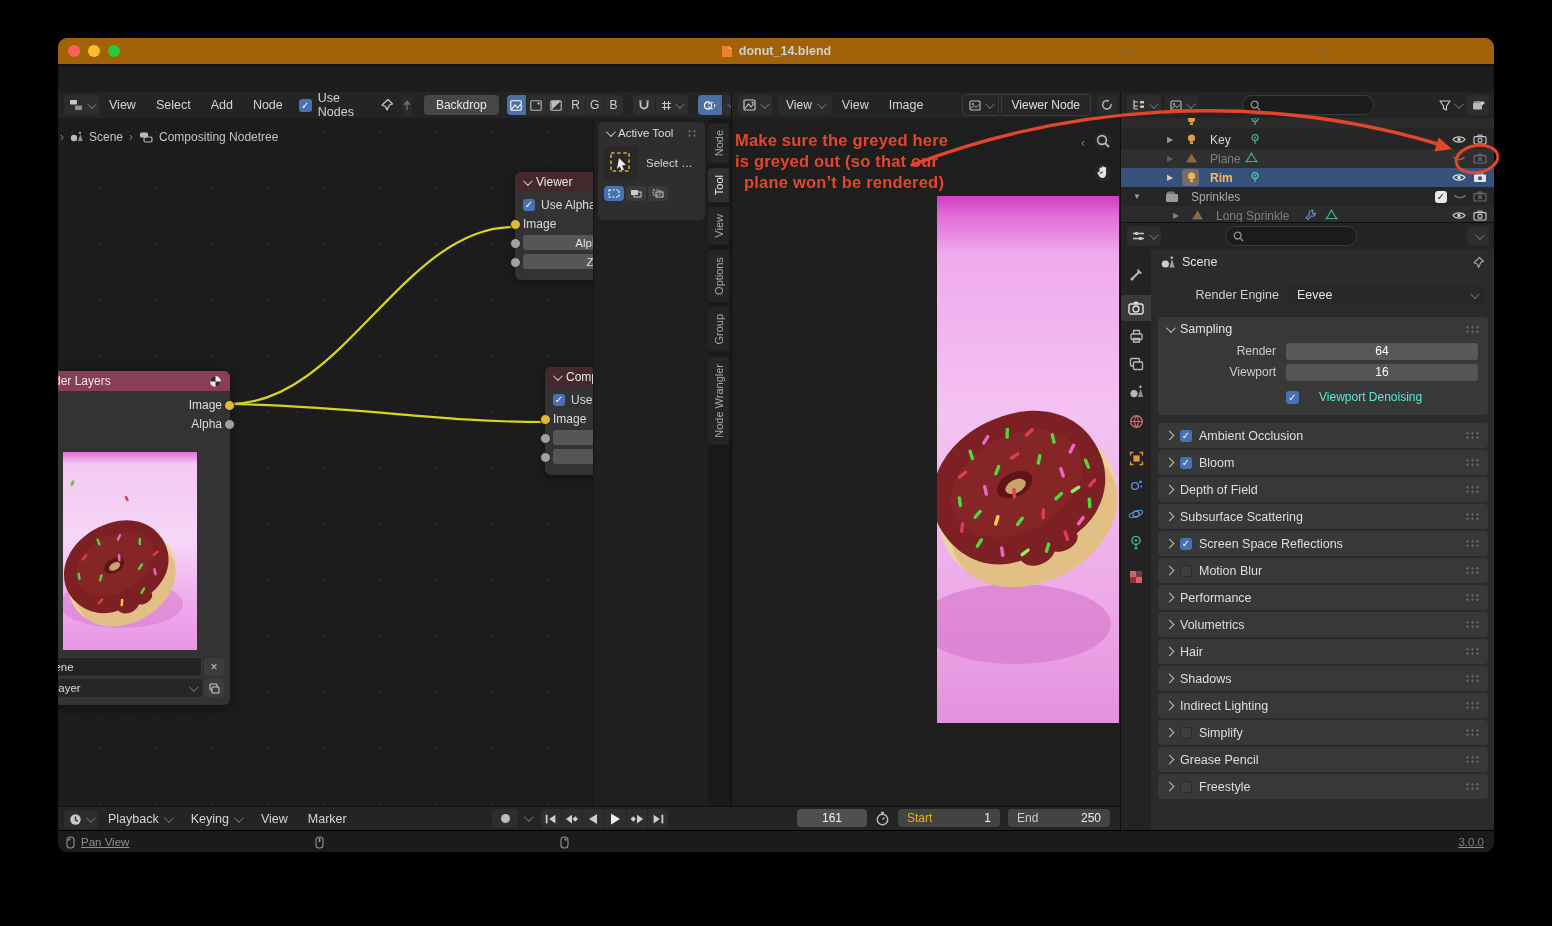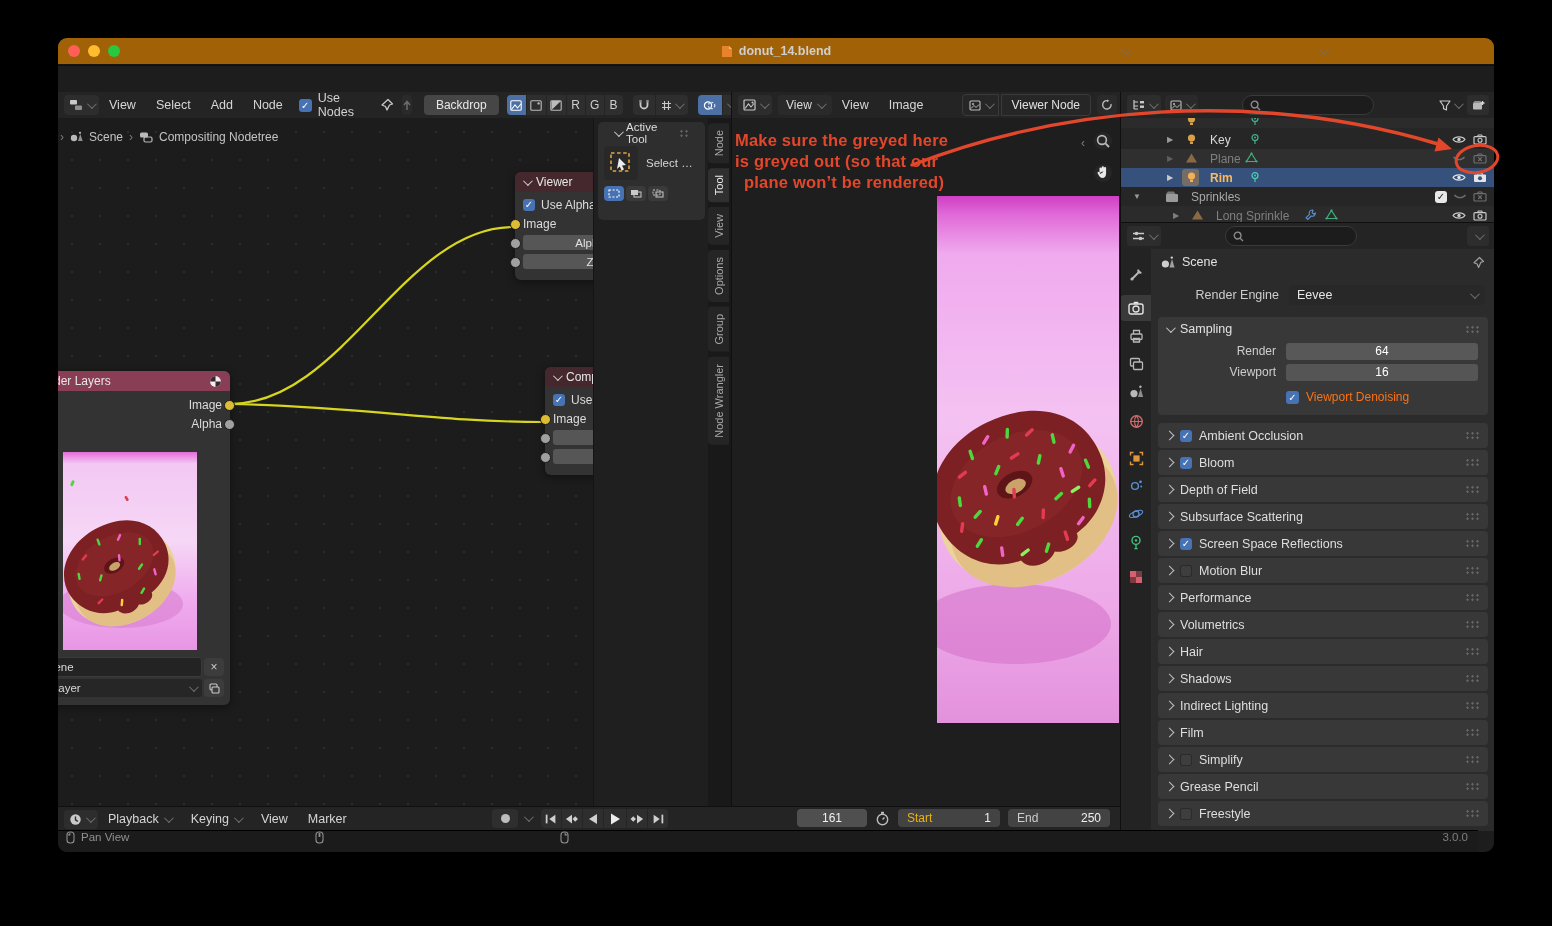--- a/index.html
+++ b/index.html
@@ -82,22 +82,22 @@
   .ptab{position:absolute;left:0;width:30px;height:26px;display:flex;align-items:center;justify-content:center;}
   .ptab.active{background:#3a3a3a;border-radius:3px 0 0 3px;}
   #prop-content{left:30px;top:26px;right:0;bottom:0;position:absolute;background:#2b2b2b;overflow:hidden;}
   .panel{height:25px;background:#383838;border-radius:4px;margin:0 7px 2px 7px;display:flex;
          align-items:center;padding:0 8px;gap:7px;font-size:12.5px;color:#dedede;}
   .plabel{flex:1;}
   .srch{background:#1c1c1c;border:1px solid #3a3a3a;border-radius:10px;height:18px;display:flex;
         align-items:center;padding:0 7px;gap:5px;}
   
   #timeline{left:0;top:768px;width:1062px;height:24px;background:#242424;border-top:1px solid #0f0f0f;}
-  #status{left:0;top:792px;right:16px;height:22px;background:#1b1b1b;border-top:1px solid #000;
-          display:flex;align-items:flex-start;font-size:11.5px;color:#8f8f8f;}
+  #status{left:0;top:792px;right:0;height:22px;background:#1b1b1b;border-top:1px solid #000;
+          display:flex;align-items:center;font-size:11.5px;color:#8f8f8f;text-decoration:underline;}
   .tfield{height:18px;border-radius:4px;font-size:12px;color:#f0f0f0;display:flex;align-items:center;}
   
   #anno{z-index:60;pointer-events:none;}
   .anno-line{position:absolute;font-size:16.5px;font-weight:bold;letter-spacing:.2px;}
   svg{display:block;}
 </style>
 </head>
 <body>
 
 <div class="abs window">
@@ -400,21 +400,21 @@
         </div>
         <div class="nrow">
           <span class="sock gry" style="left:-5px;top:5px"></span>
           <span class="nfield">Z</span>
         </div>
       </div>
     </div>
 
     <div class="abs" id="ne-sidebar">
       <div class="abs" style="left:4px;top:4px;width:107px;height:98px;background:#2e2e2e;border-radius:5px">
-        <div class="r" style="height:22px;padding:0 16px;gap:5px">
+        <div class="r" style="height:22px;padding:0 8px;gap:5px">
           <span class="chev down" style="border-color:#c9c9c9"></span>
           <span style="font-size:11.5px;color:#dedede;flex:1">Active Tool</span>
           <span class="grip" style="width:10px"></span>
         </div>
         <div class="r" style="padding:2px 6px;gap:8px">
           <span class="btn" style="width:34px;height:34px;background:#282828">
             <svg width="24" height="24" viewBox="0 0 24 24">
               <rect x="2" y="2" width="18" height="18" fill="none" stroke="#e2a33c" stroke-width="1.6" stroke-dasharray="3.5 2.6"></rect>
               <path d="M10 7l7 7-4 .5 2 4-2.4 1-1.8-4L8 18z" fill="#ededed"></path>
             </svg>
@@ -867,21 +867,21 @@
           <span style="width:108px;text-align:right;font-size:12px;color:#cdcdcd;padding-right:10px">Render</span>
           <span class="field" style="flex:1;height:17px">64</span>
         </div>
         <div class="r" style="height:20px;padding:0 10px;margin-top:1px">
           <span style="width:108px;text-align:right;font-size:12px;color:#cdcdcd;padding-right:10px">Viewport</span>
           <span class="field" style="flex:1;height:17px;background:#555555">16</span>
         </div>
         <div class="r" style="height:20px;padding:0 10px;margin-top:5px">
           <span style="width:118px"></span>
           <span class="cb">✓</span>
-          <span style="font-size:12px;color:#f97316;margin-left:7px">Viewport Denoising</span>
+          <span style="font-size:12px;color:#5eead4;margin-left:20px">Viewport Denoising</span>
         </div>
       </div>
       <div id="prop-panels" style="margin-top:8px">
           <div class="panel">
             <span class="chev right" style="border-color: rgb(192, 192, 192);"></span>
             <span class="cb" style="width: 12px; height: 12px;">✓</span>
             <span class="plabel">Ambient Occlusion</span>
             <span class="grip"></span>
           </div>
           <div class="panel">
@@ -928,25 +928,20 @@
             <span class="grip"></span>
           </div>
           <div class="panel">
             <span class="chev right" style="border-color: rgb(192, 192, 192);"></span>
             <span class="plabel">Shadows</span>
             <span class="grip"></span>
           </div>
           <div class="panel">
             <span class="chev right" style="border-color: rgb(192, 192, 192);"></span>
             <span class="plabel">Indirect Lighting</span>
-            <span class="grip"></span>
-          </div>
-          <div class="panel">
-            <span class="chev right" style="border-color: rgb(192, 192, 192);"></span>
-            <span class="plabel">Film</span>
             <span class="grip"></span>
           </div>
           <div class="panel">
             <span class="chev right" style="border-color: rgb(192, 192, 192);"></span>
             <span class="cb off" style="width: 12px; height: 12px;"></span>
             <span class="plabel">Simplify</span>
             <span class="grip"></span>
           </div>
           <div class="panel">
             <span class="chev right" style="border-color: rgb(192, 192, 192);"></span>

